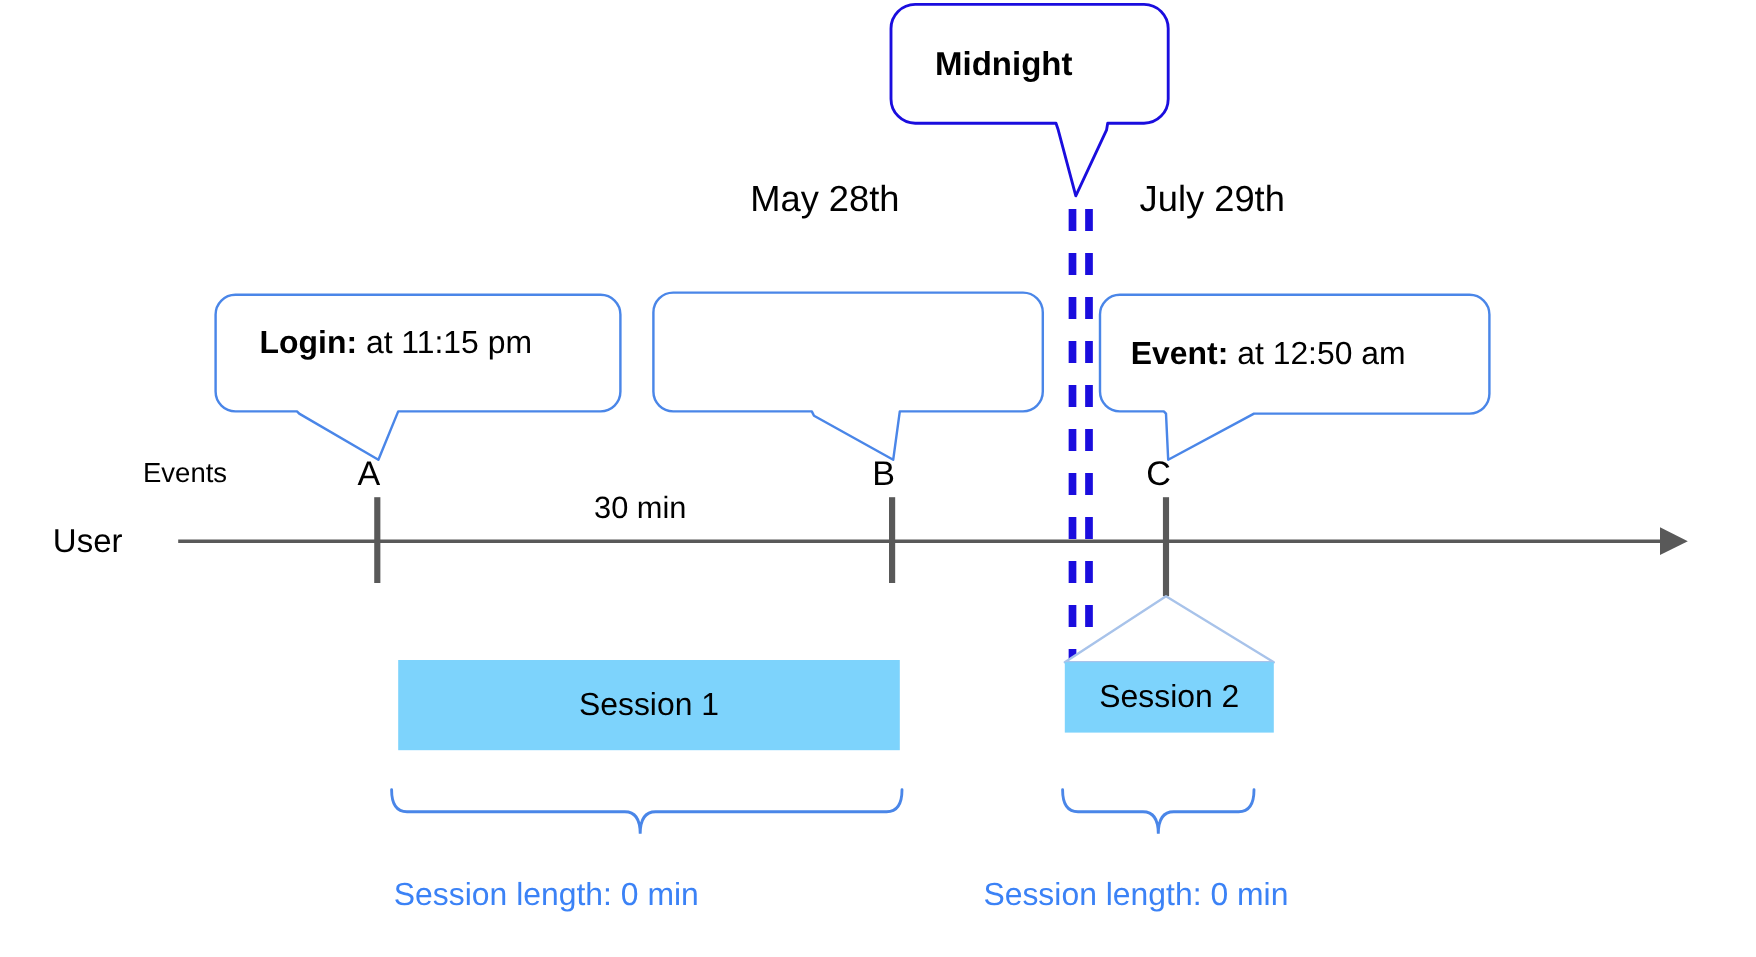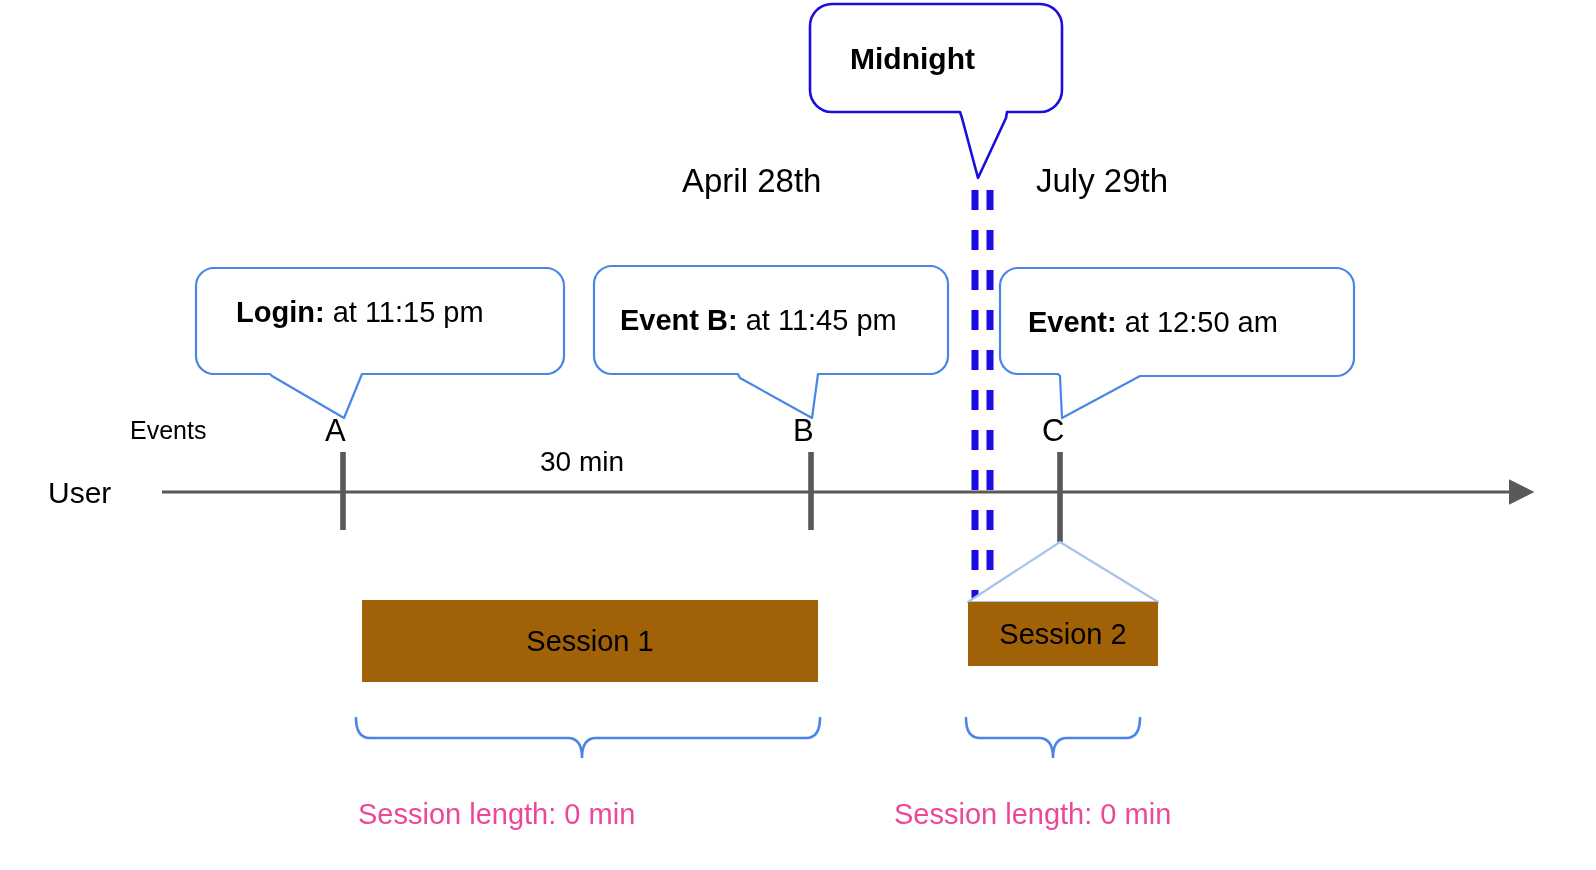--- a/index.html
+++ b/index.html
@@ -66,34 +66,34 @@
     color: #000000;
   }
   .gap-label {
     font-size: 28px;
     color: #000000;
   }
 
   
   .session-box {
     position: absolute;
-    background: #a16207;
+    background: #7dd3fc;
     display: flex;
     align-items: center;
     justify-content: center;
   }
   .session-box span {
     font-size: 29px;
     color: #000000;
   }
 
   
   .session-length {
     font-size: 29px;
-    color: #ec4899;
+    color: #3b82f6;
   }
 </style>
 </head>
 <body>
 
 <div id="canvas">
 
   <svg class="svg-layer" viewBox="0 0 1596 870" xmlns="http://www.w3.org/2000/svg">
 
     <defs>
@@ -203,30 +203,27 @@
                q14,0 14,20
                q0,-20 14,-20
                H1126
                q14,0 14,-20" fill="none" stroke="#4a86e8" stroke-width="2.6" stroke-linecap="round"></path>
     </g>
 
   </svg>
 
   <div class="txt midnight-text" style="left:838px; top:44px;margin-left:12px;">Midnight</div>
 
-  <div class="txt day-label" style="left:682px; top:164px;">April 28th</div>
+  <div class="txt day-label" style="left:682px; top:164px;">May 28th</div>
   <div class="txt day-label" style="left:1036px; top:164px;">July 29th</div>
 
   <div class="txt callout-text" style="left:236px; top:298px;">
     <span class="strong">Login:</span><span> at 11:15 pm</span>
   </div>
 
-  <div class="txt callout-text" style="left:620px; top:306px;">
-    <span class="strong">Event B:</span><span> at 11:45 pm</span>
-  </div>
 
   <div class="txt callout-text" style="left:1028px; top:308px;">
     <span class="strong">Event:</span><span> at 12:50 am</span>
   </div>
 
   <div class="txt user-label" style="left:48px; top:478px;">User</div>
 
   <div class="txt events-label" style="left:130px; top:418px;">Events</div>
 
   <div class="txt event-marker-label" style="left:325px; top:415px;">A</div>

